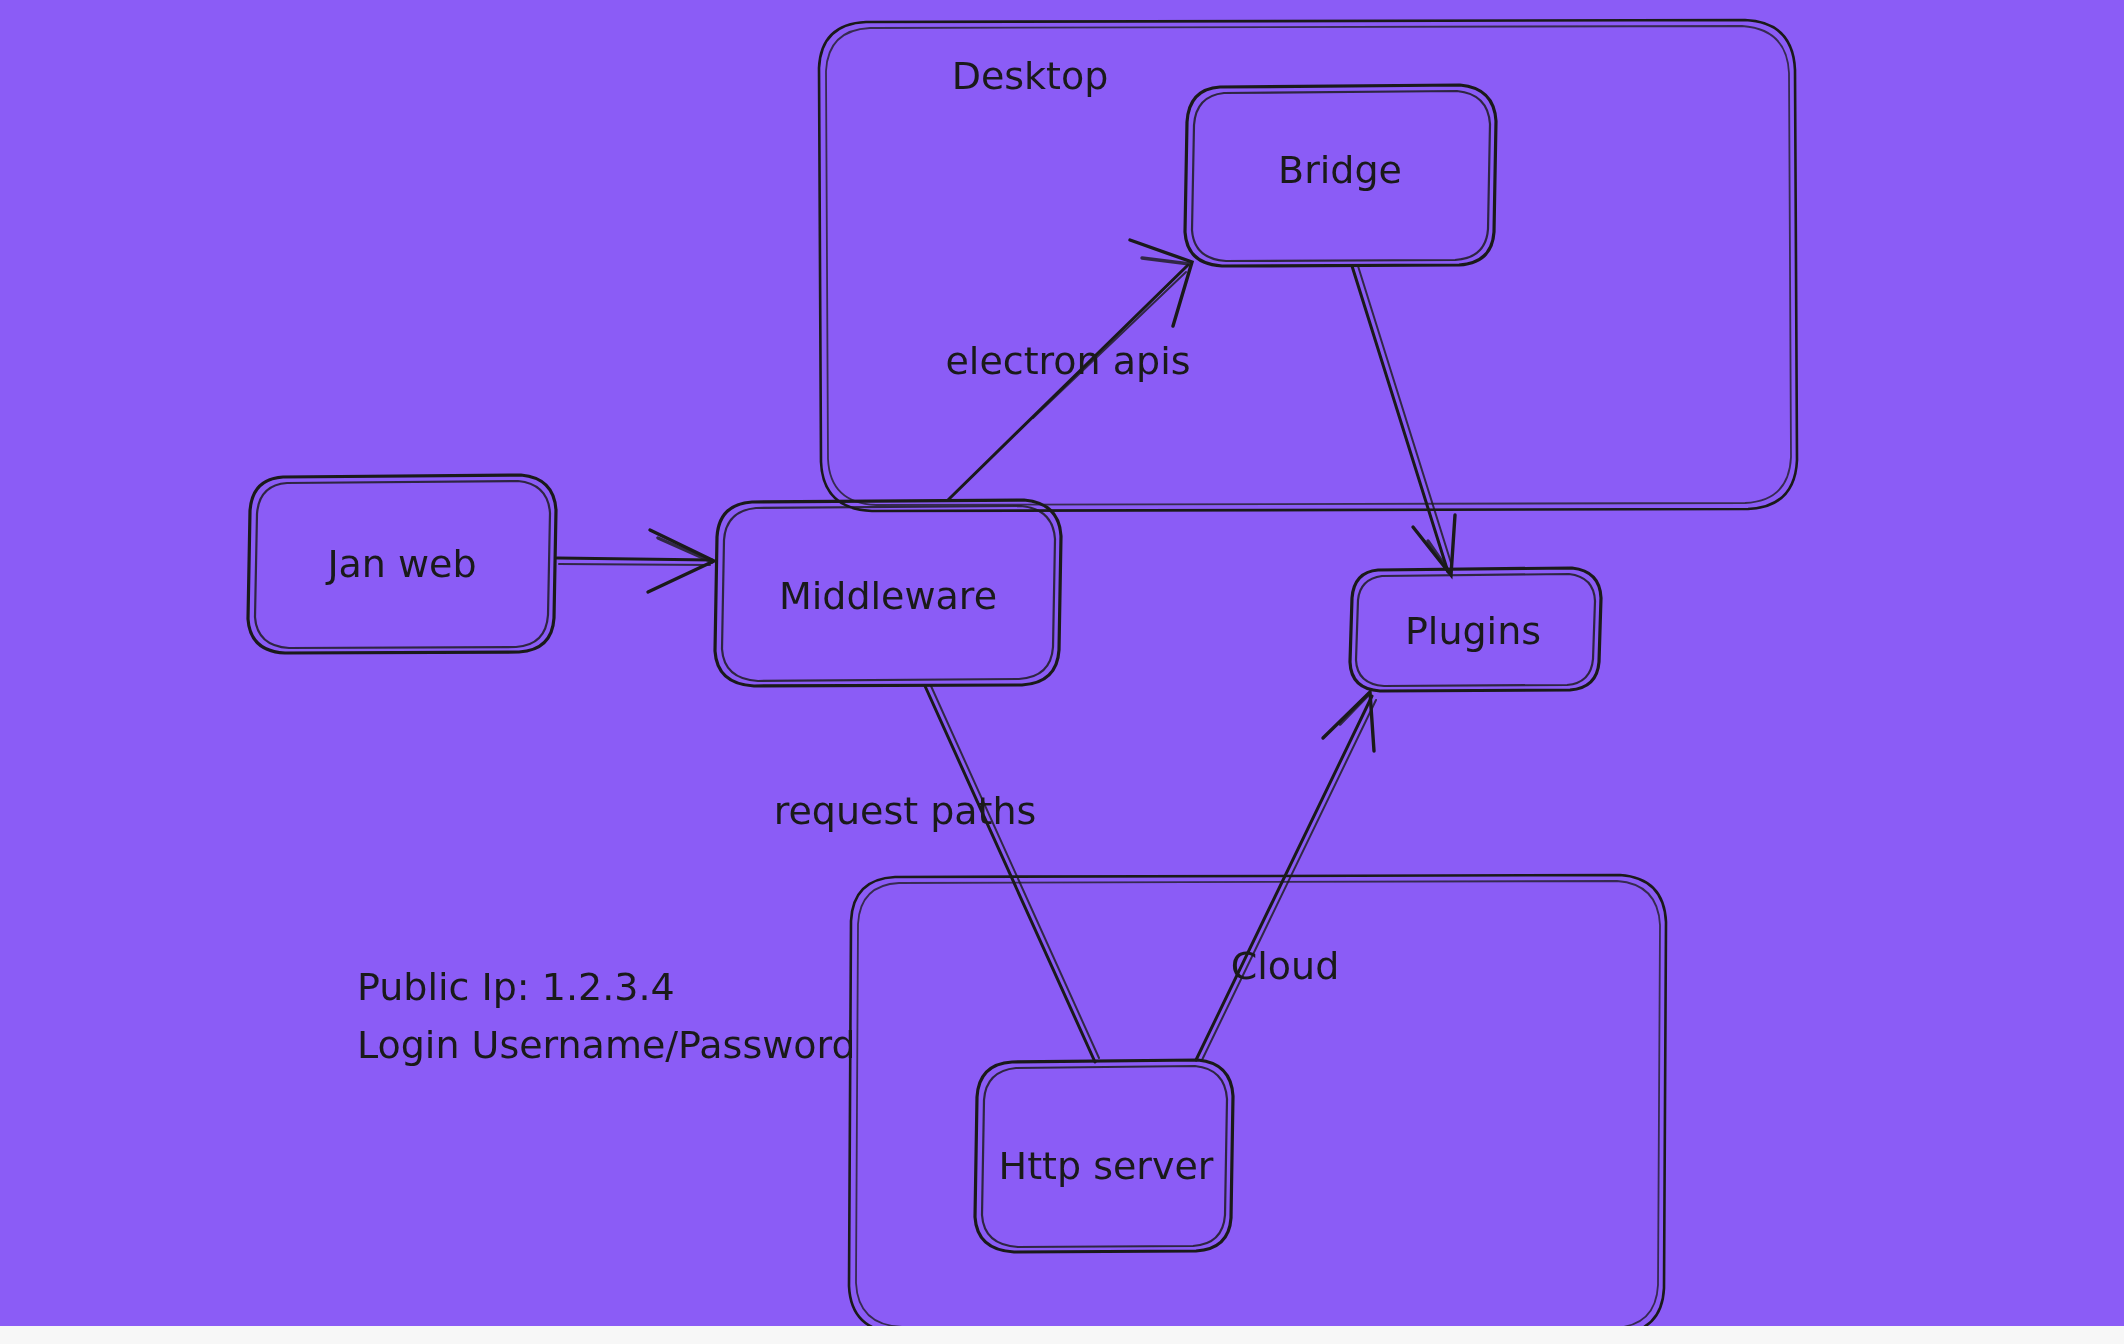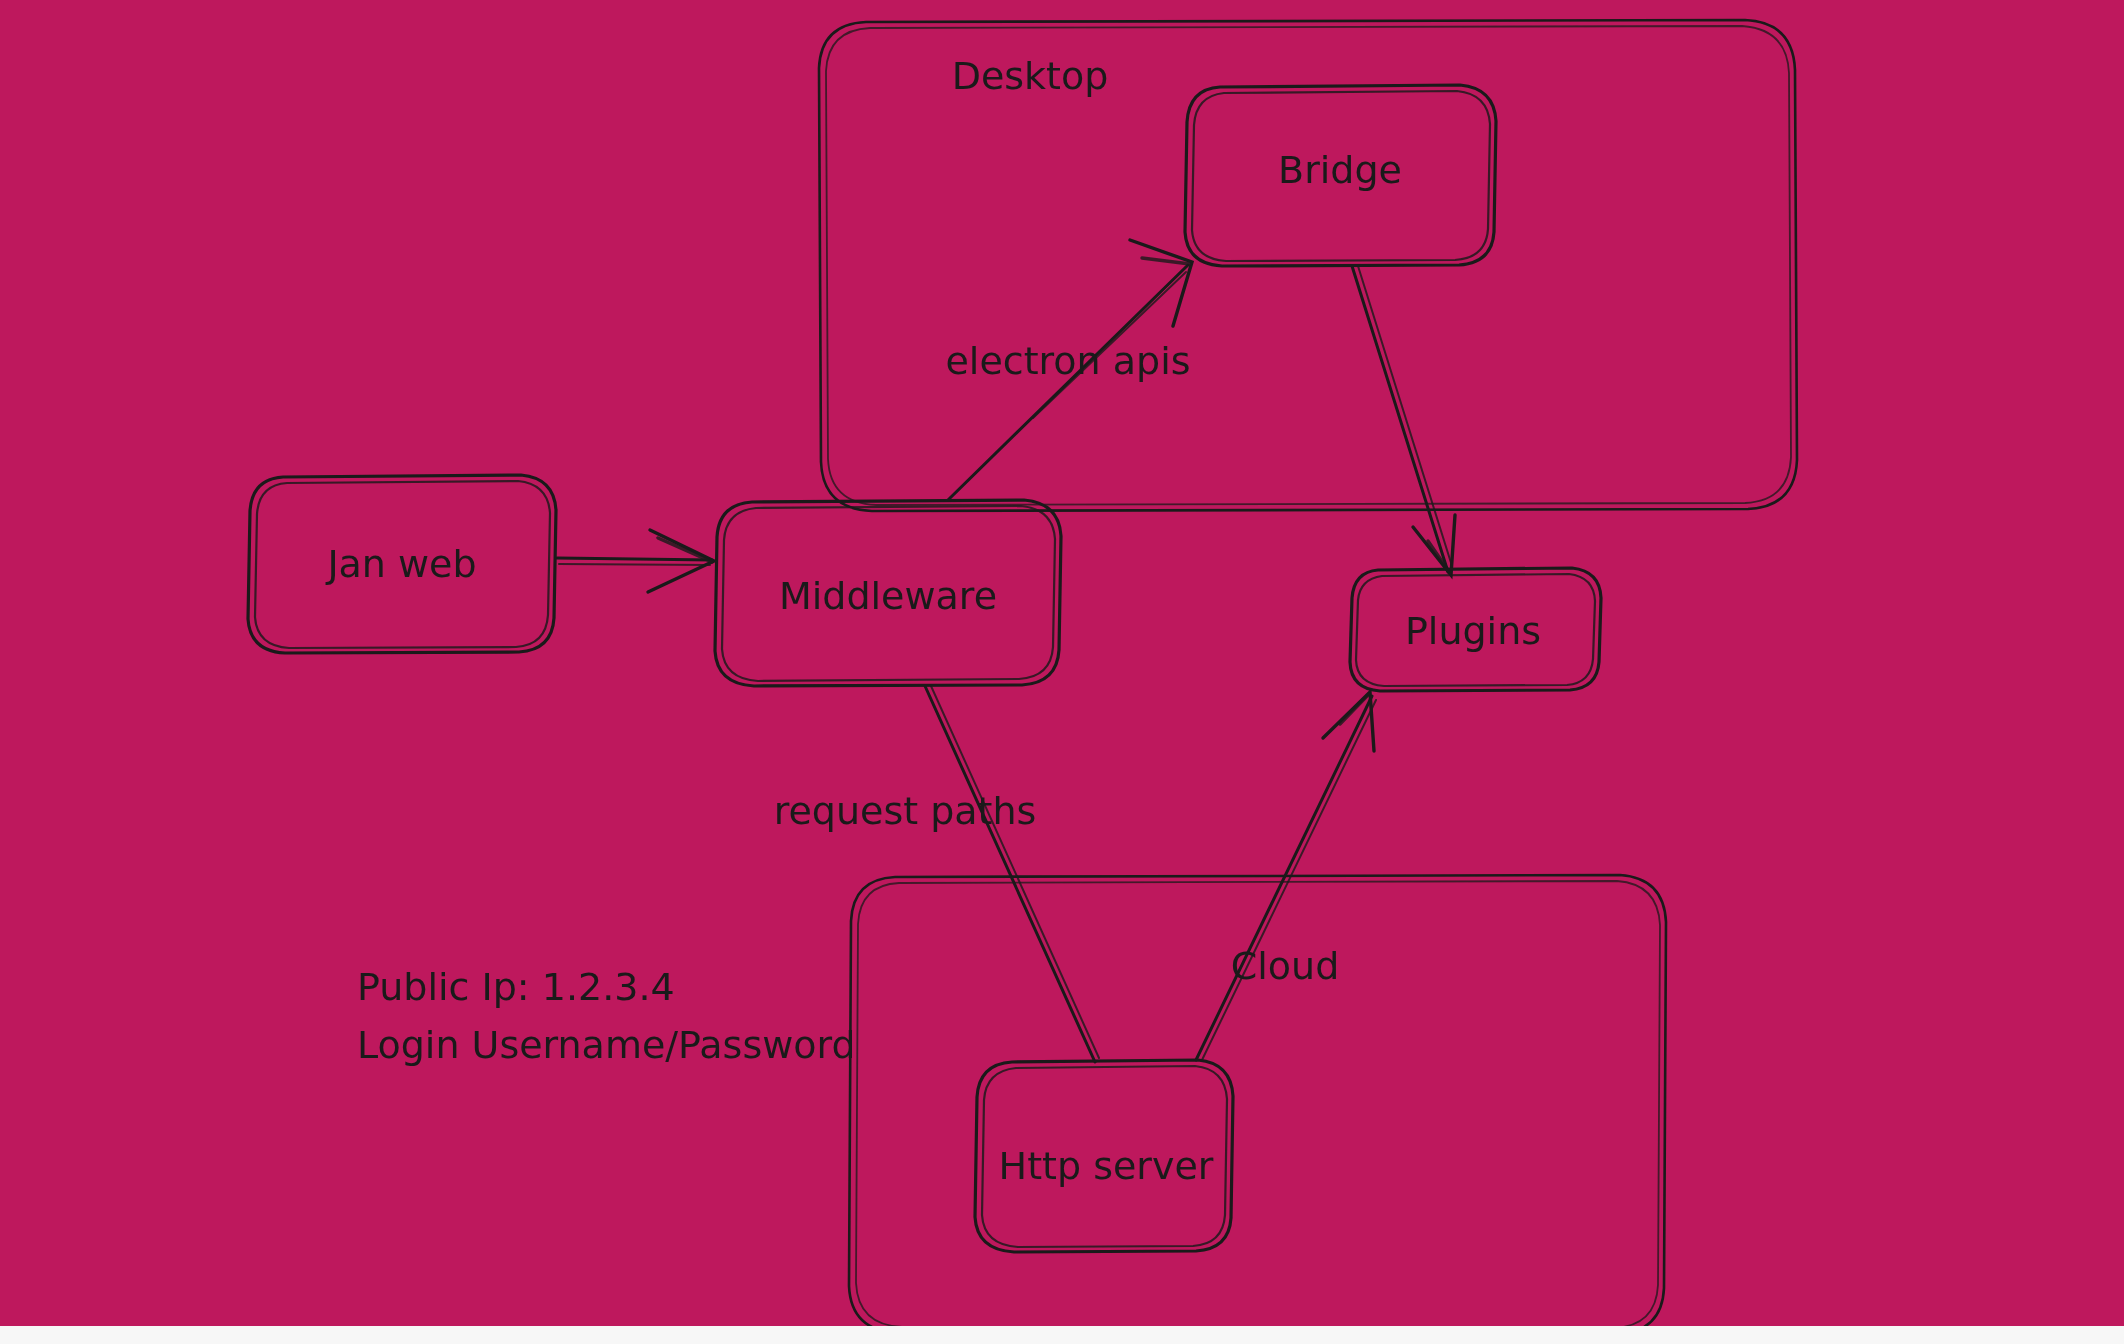--- a/index.html
+++ b/index.html
@@ -8,21 +8,21 @@
     padding: 0;
     background: #ffffff;
   }
   body {
     font-family: "DejaVu Sans", sans-serif;
   }
   #canvas {
     position: relative;
     width: 2124px;
     height: 1344px;
-    background: #be185d;
+    background: #8b5cf6;
     overflow: hidden;
     text-decoration: underline;
   }
   #footer-band {
     position: absolute;
     left: 0;
     bottom: 0;
     width: 2124px;
     height: 18px;
     background: #f7f7f7;

